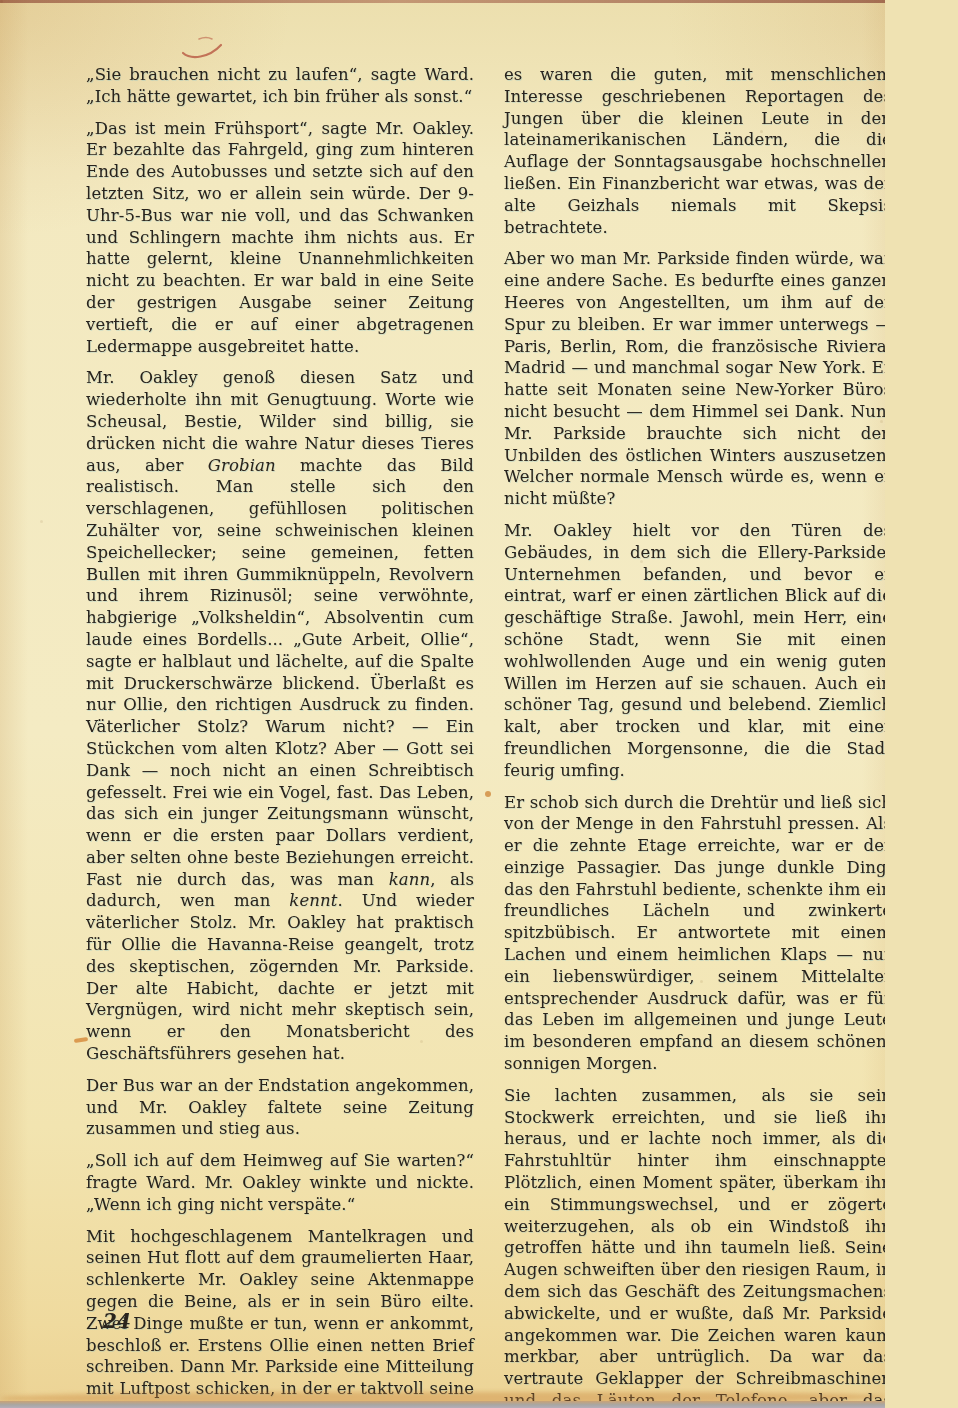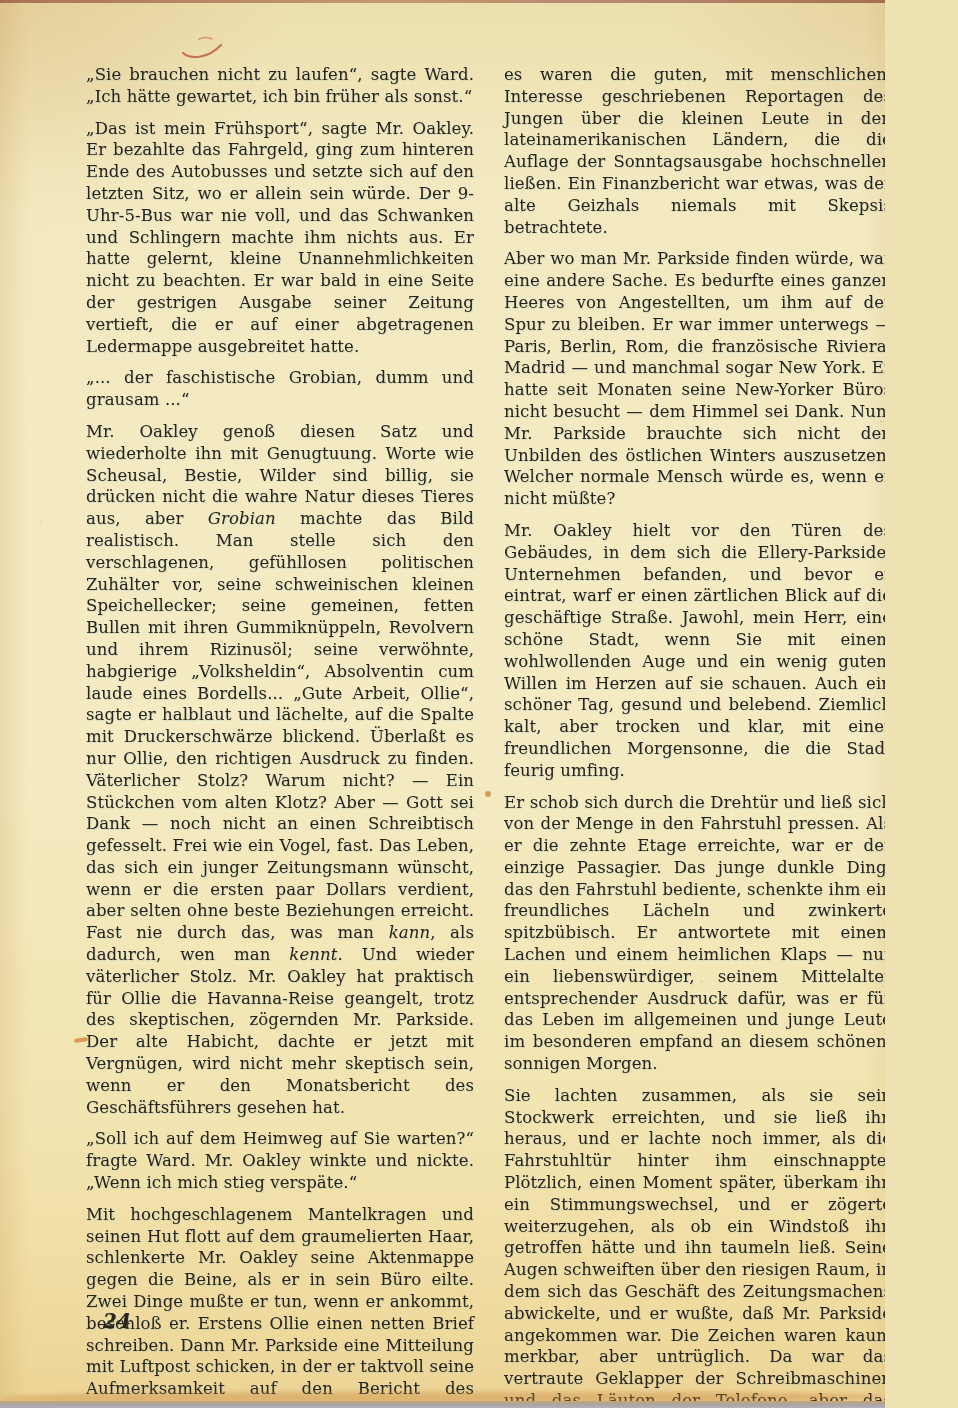--- a/index.html
+++ b/index.html
@@ -151,23 +151,23 @@
     <path d="M21 5 c 5 -2, 9 -2, 13 0" fill="none" stroke="#b5503c" stroke-width="1.6" stroke-linecap="round" opacity="0.7"></path>
   </svg>
 
   <div class="margin-mark"></div>
   <div class="orange-speck"></div>
 
   <div class="text-area">
     <div class="col" lang="de">
         <p><span>„Sie brauchen nicht zu laufen“, sagte Ward. „Ich hätte gewartet, ich bin früher als sonst.“</span></p>
         <p><span>„Das ist mein Frühsport“, sagte Mr. Oakley. Er bezahlte das Fahrgeld, ging zum hinteren Ende des Autobusses und setzte sich auf den letzten Sitz, wo er allein sein würde. Der 9-Uhr-5-Bus war nie voll, und das Schwanken und Schlingern machte ihm nichts aus. Er hatte gelernt, kleine Unannehmlichkeiten nicht zu beachten. Er war bald in eine Seite der gestrigen Ausgabe seiner Zeitung vertieft, die er auf einer abgetragenen Ledermappe ausgebreitet hatte.</span></p>
-        <p><span>„... der faschistische Grobian, dumm und grausam ...“</span></p>
         <p><span>Mr. Oakley genoß diesen Satz und wiederholte ihn mit Genugtuung. Worte wie Scheusal, Bestie, Wilder sind billig, sie drücken nicht die wahre Natur dieses Tieres aus, aber </span><span class="it">Grobian</span><span> machte das Bild realistisch. Man stelle sich den verschlagenen, gefühllosen politischen Zuhälter vor, seine schweinischen kleinen Speichellecker; seine gemeinen, fetten Bullen mit ihren Gummiknüppeln, Revolvern und ihrem Rizinusöl; seine verwöhnte, habgierige „Volksheldin“, Absolventin cum laude eines Bordells... „Gute Arbeit, Ollie“, sagte er halblaut und lächelte, auf die Spalte mit Druckerschwärze blickend. Überlaßt es nur Ollie, den richtigen Ausdruck zu finden. Väterlicher Stolz? Warum nicht? — Ein Stückchen vom alten Klotz? Aber — Gott sei Dank — noch nicht an einen Schreibtisch gefesselt. Frei wie ein Vogel, fast. Das Leben, das sich ein junger Zeitungsmann wünscht, wenn er die ersten paar Dollars verdient, aber selten ohne beste Beziehungen erreicht. Fast nie durch das, was man </span><span class="it">kann</span><span>, als dadurch, wen man </span><span class="it">kennt</span><span>. Und wieder väterlicher Stolz. Mr. Oakley hat praktisch für Ollie die Havanna-Reise geangelt, trotz des skeptischen, zögernden Mr. Parkside. Der alte Habicht, dachte er jetzt mit Vergnügen, wird nicht mehr skeptisch sein, wenn er den Monatsbericht des Geschäftsführers gesehen hat.</span></p>
-        <p><span>„Soll ich auf dem Heimweg auf Sie warten?“ fragte Ward. Mr. Oakley winkte und nickte. „Wenn ich mich stieg verspäte.“</span></p>
+        <p><span>Der Bus war an der Endstation angekommen, und Mr. Oakley faltete seine Zeitung zusammen und stieg aus.</span></p>
+        <p><span>„Soll ich auf dem Heimweg auf Sie warten?“ fragte Ward. Mr. Oakley winkte und nickte. „Wenn ich ging nicht verspäte.“</span></p>
         <p><span>Mit hochgeschlagenem Mantelkragen und seinen Hut flott auf dem graumelierten Haar, schlenkerte Mr. Oakley seine Aktenmappe gegen die Beine, als er in sein Büro eilte. Zwei Dinge mußte er tun, wenn er ankommt, beschloß er. Erstens Ollie einen netten Brief schreiben. Dann Mr. Parkside eine Mitteilung mit Luftpost schicken, in der er taktvoll seine Aufmerksamkeit auf den Bericht des Geschäftsführers lenkt: den Beweis schwarz auf weiß, daß es ein gutes Geschäft war, Ollie zu engagieren. Kein Zweifel,</span></p>
       </div>
     <div class="col" lang="de">
         <p><span>es waren die guten, mit menschlichem Interesse geschriebenen Reportagen des Jungen über die kleinen Leute in den lateinamerikanischen Ländern, die die Auflage der Sonntagsausgabe hochschnellen ließen. Ein Finanzbericht war etwas, was der alte Geizhals niemals mit Skepsis betrachtete.</span></p>
         <p><span>Aber wo man Mr. Parkside finden würde, war eine andere Sache. Es bedurfte eines ganzen Heeres von Angestellten, um ihm auf der Spur zu bleiben. Er war immer unterwegs — Paris, Berlin, Rom, die französische Riviera, Madrid — und manchmal sogar New York. Er hatte seit Monaten seine New-Yorker Büros nicht besucht — dem Himmel sei Dank. Nun, Mr. Parkside brauchte sich nicht den Unbilden des östlichen Winters auszusetzen. Welcher normale Mensch würde es, wenn er nicht müßte?</span></p>
         <p><span>Mr. Oakley hielt vor den Türen des Gebäudes, in dem sich die Ellery-Parkside-Unternehmen befanden, und bevor er eintrat, warf er einen zärtlichen Blick auf die geschäftige Straße. Jawohl, mein Herr, eine schöne Stadt, wenn Sie mit einem wohlwollenden Auge und ein wenig gutem Willen im Herzen auf sie schauen. Auch ein schöner Tag, gesund und belebend. Ziemlich kalt, aber trocken und klar, mit einer freundlichen Morgensonne, die die Stadt feurig umfing.</span></p>
         <p><span>Er schob sich durch die Drehtür und ließ sich von der Menge in den Fahrstuhl pressen. Als er die zehnte Etage erreichte, war er der einzige Passagier. Das junge dunkle Ding, das den Fahrstuhl bediente, schenkte ihm ein freundliches Lächeln und zwinkerte spitzbübisch. Er antwortete mit einem Lachen und einem heimlichen Klaps — nur ein liebenswürdiger, seinem Mittelalter entsprechender Ausdruck dafür, was er für das Leben im allgemeinen und junge Leute im besonderen empfand an diesem schönen, sonnigen Morgen.</span></p>
         <p><span>Sie lachten zusammen, als sie sein Stockwerk erreichten, und sie ließ ihn heraus, und er lachte noch immer, als die Fahrstuhltür hinter ihm einschnappte. Plötzlich, einen Moment später, überkam ihn ein Stimmungswechsel, und er zögerte weiterzugehen, als ob ein Windstoß ihn getroffen hätte und ihn taumeln ließ. Seine Augen schweiften über den riesigen Raum, in dem sich das Geschäft des Zeitungsmachens abwickelte, und er wußte, daß Mr. Parkside angekommen war. Die Zeichen waren kaum merkbar, aber untrüglich. Da war das vertraute Geklapper der Schreibmaschinen und das Läuten der Telefone, aber das übliche Stimmengewirr war gedämpft und das allgemeine Tempo zu forciert für einen gewöhnlichen Montagmorgen.</span></p>
       </div>
   </div>

